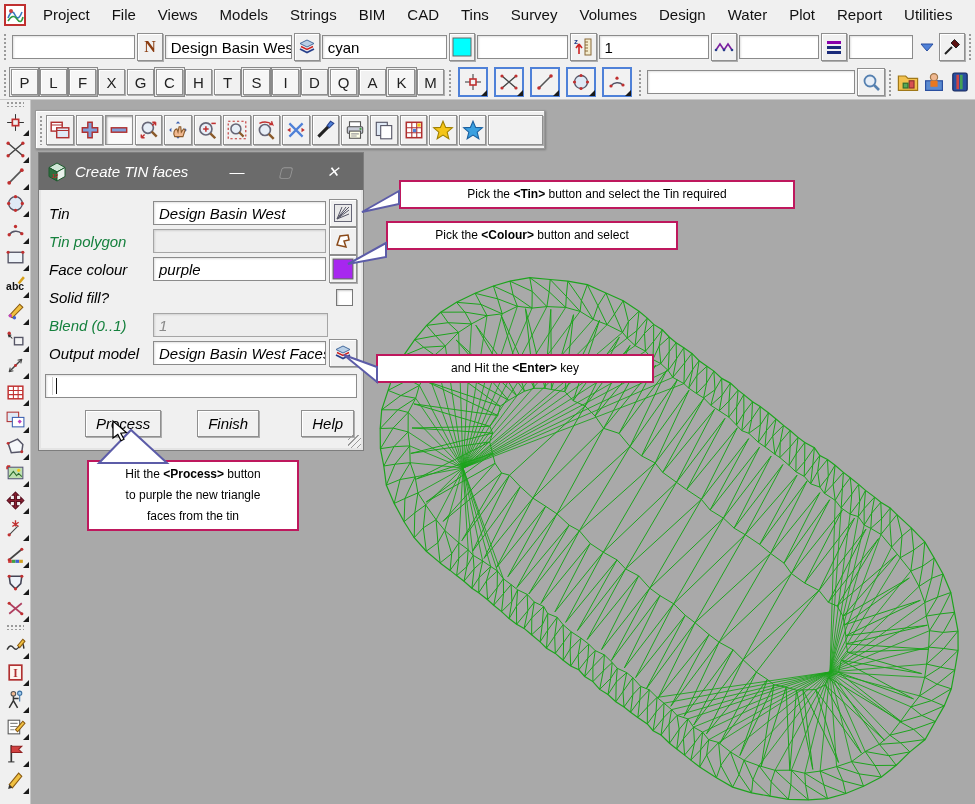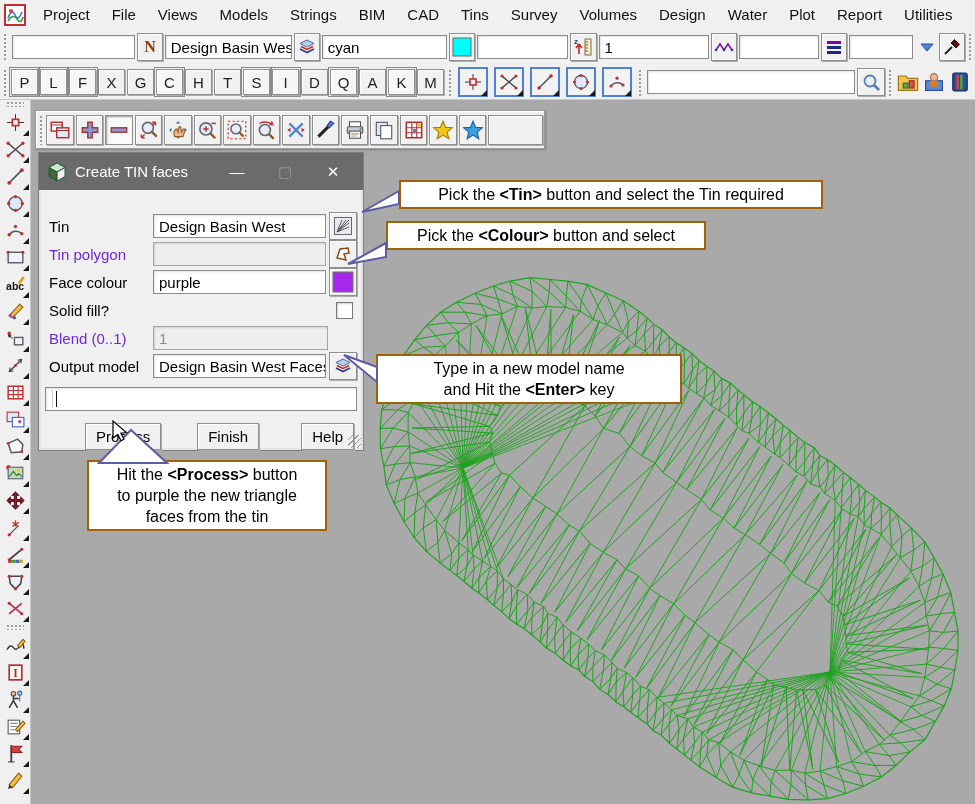--- a/index.html
+++ b/index.html
@@ -40,42 +40,42 @@
   #lefttb{position:absolute;left:0;top:99px;bottom:0;width:30px;background:#f0f0f0;
           border-right:1px solid #c8c8c8;z-index:5;display:flex;flex-direction:column;align-items:center;}
   .ltb{width:26px;height:25px;margin:1px 0;position:relative;display:flex;align-items:center;justify-content:center;}
   
   #viewtb{position:absolute;left:35px;top:110px;width:508px;height:37px;background:#f0f0f0;
           border:1px solid #9a9a9a;box-shadow:inset 1px 1px 0 #fff,1px 1px 2px rgba(0,0,0,.25);
           display:flex;align-items:center;z-index:10;}
   .vtb{width:28px;height:28px;margin:0 1px;}
   
   #dialog{position:absolute;left:38px;top:152px;width:324px;height:297px;background:#f0f0f0;
-          border:1px solid #7d7d7d;box-shadow:0 0 0 2px #e4e4e4 inset;z-index:20;}
+          border:1px solid #7d7d7d;box-shadow:0 0 0 2px #e4e4e4 inset;z-index:20;font-style:italic;}
   #dlg-title{height:37px;background:#6b6b6b;display:flex;align-items:center;color:#fff;}
   #dlg-title .t{margin-left:8px;font-size:15px;}
   .cap{width:48px;text-align:center;font-size:15px;}
-  #dlg-body{position:relative;padding:22px 6px 0 10px;}
+  #dlg-body{position:relative;padding:9px 6px 0 10px;}
   .drow{display:flex;align-items:center;height:28px;}
   .dlabel{width:104px;flex:none;color:#000;}
-  .dlabel.dis{color:#6d28d9;}
+  .dlabel.dis{color:#15803d;}
   .dfield{flex:1;margin-right:3px;}
   .dbtn{width:26px;height:26px;flex:none;}
   .dspacer{width:26px;flex:none;display:flex;align-items:center;justify-content:center;}
   .chk{width:15px;height:15px;background:#fff;border:1px solid #777;box-shadow:inset 1px 1px 2px rgba(0,0,0,.2);}
   #dlg-msg{margin:7px 0 0 -4px;height:22px;position:relative;}
   #dlg-msg .divider{position:absolute;left:6px;top:2px;bottom:2px;width:1px;background:#cfcfcf;}
   #dlg-msg .caret{position:absolute;left:10px;top:3px;bottom:3px;width:1px;background:#111;}
   #dlg-buttons{display:flex;margin-top:12px;}
   .dlgbtn{height:25px;padding:0 10px;font-size:15px;}
   #dlg-resize{position:absolute;right:2px;bottom:2px;width:13px;height:13px;
       background:repeating-linear-gradient(135deg,transparent 0 3px,#9a9a9a 3px 4px);}
   
-  .callout{position:absolute;background:#fff;border:2px solid #a16207;color:#000;
-           text-align:center;font-size:16px;line-height:21px;padding:2px 20px;z-index:30;}
+  .callout{position:absolute;background:#fff;border:2px solid #be185d;color:#000;
+           text-align:center;font-size:12px;line-height:21px;padding:2px 6px;z-index:30;}
   .callout b{font-weight:bold;}
   #overlay{position:absolute;left:0;top:0;z-index:40;pointer-events:none;}
   svg{display:block;}
 </style>
 </head>
 <body>
 
 <div id="viewport" style="background: rgb(169, 169, 169);"></div>
 <svg id="mesh" width="975" height="804">
     <path d="M440.1 562.9L450.1 570.4L456.6 575.6L464.0 581.2L471.9 588.3L478.7 592.8L487.6 599.7L493.7 605.2L501.6 611.6L509.1 618.6L516.6 624.3L524.1 628.4L531.6 634.8L540.1 641.9L546.5 648.2L555.3 653.4L563.2 660.2L570.7 666.0L578.8 669.8L584.7 676.5L592.9 681.6L599.7 689.4L608.0 694.5L615.8 701.7L624.0 707.0L630.6 712.2L637.8 717.5L647.3 723.9L653.1 730.7L661.0 735.1L669.5 743.3L676.7 749.0L684.6 755.1L690.8 760.1L699.7 767.0L716.4 777.8L732.6 787.1L751.6 792.9L770.0 796.2L788.4 799.3L808.3 799.8L827.5 798.6L845.8 793.5L863.5 786.2L881.4 777.0L896.2 765.3L909.9 751.9L925.1 739.5L935.3 721.5L944.2 705.9L951.3 688.8L954.8 670.0L958.1 650.4L958.0 631.1L954.5 612.3L950.8 592.5L943.0 574.0L934.2 558.0L924.8 541.9L911.5 528.1L896.9 514.6L890.2 508.1L880.8 502.3L874.6 497.1L865.5 490.4L858.6 484.4L850.3 477.7L843.4 472.4L835.1 465.2L827.5 459.4L819.8 455.5L814.4 447.6L804.8 442.5L798.0 437.4L790.1 430.5L783.5 425.4L776.0 419.0L768.4 412.8L760.2 406.6L752.5 401.8L743.8 394.6L738.1 390.1L730.4 383.1L721.7 378.4L713.9 371.1L706.9 366.3L699.1 360.7L691.9 353.4L683.8 347.8L676.1 342.7L669.2 337.0L662.3 329.8L653.7 324.4L647.3 318.1L639.0 311.2L623.2 300.8L605.9 293.0L587.3 284.7L567.8 281.1L550.2 279.5L529.8 277.7L510.0 281.2L493.4 286.0L475.1 293.3L456.5 302.3L440.7 312.2L426.6 325.4L414.7 339.7L403.6 355.6L394.3 371.8L388.1 390.4L381.7 409.8L380.2 428.5L380.4 448.7L383.8 466.0L386.3 485.1L394.2 503.4L404.1 521.7L414.2 537.7L426.3 551.2Z" fill="none" stroke="#1da41d" stroke-width="1.2"></path>
@@ -650,20 +650,19 @@
     <path d="M113 421 l0 17 l4.8-3.6 l3.2 6.4 l3-1.6 l-3.2-6 l5.6-0.6 Z" fill="#fff" stroke="#000" stroke-width="1.2"></path>
   </svg>
 
 <div class="callout" style="left: 399px; top: 180px; width: 380px;">
     <div><span>Pick the </span><b>&lt;Tin&gt;</b><span> button and select the Tin required</span></div>
   </div>
 <div class="callout" style="left: 386px; top: 221px; width: 276px;">
     <div><span>Pick the </span><b>&lt;Colour&gt;</b><span> button and select</span></div>
   </div>
 <div class="callout" style="left: 376px; top: 354px; width: 262px;">
-    <div><span>Type in a new model name</span></div>
     <div><span>and Hit the </span><b>&lt;Enter&gt;</b><span> key</span></div>
   </div>
 <div class="callout" style="left: 47px; top: 460px; width: 196px; margin-left: 40px;">
     <div><span>Hit the </span><b>&lt;Process&gt;</b><span> button</span></div>
     <div><span>to purple the new triangle</span></div>
     <div><span>faces from the tin</span></div>
   </div>
 
 </body></html>

